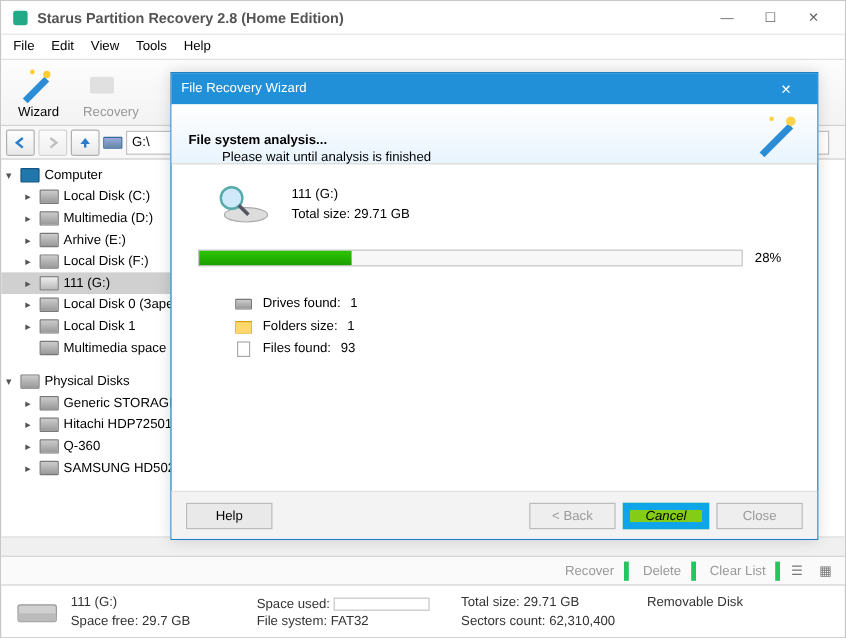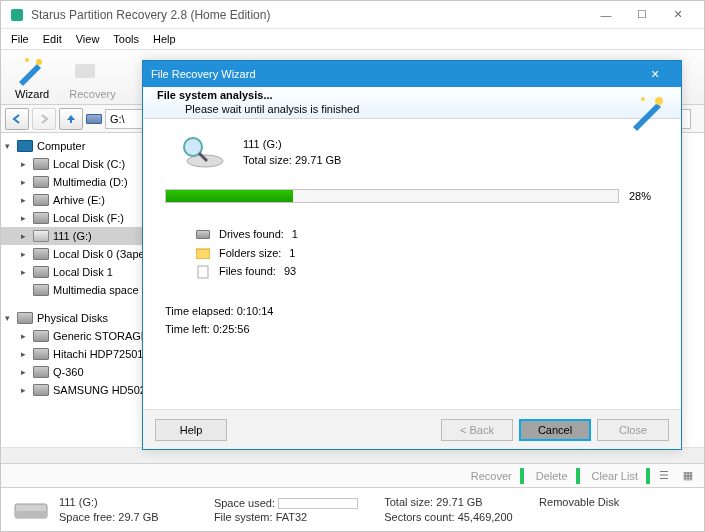--- a/index.html
+++ b/index.html
@@ -56,60 +56,60 @@
 .footer-grid { flex: 1; display: grid; grid-template-columns: 1fr 1.1fr 1fr 1fr; row-gap: 2px; }
 .footer-grid div { font-size: 11px; color: #333; }
 .space-bar { display:inline-block; width: 80px; height:11px; border:1px solid #c5c5c5; background:#fff; position: relative; top:2px; }
 
 
 .dialog { position: absolute; top: 60px; left: 142px; width: 540px; height: 390px; background: #fff; border: 1px solid #1a7fc0; box-shadow: 0 0 12px rgba(0,0,0,0.15); z-index: 100; display: flex; flex-direction: column; }
 .dialog-titlebar { height: 26px; background: #2290d8; color: #fff; display: flex; align-items: center; padding: 0 8px; font-size: 12px; }
 .dialog-titlebar .dtitle { flex: 1; }
 .dialog-titlebar .dclose { width: 36px; height: 22px; display: flex; align-items: center; justify-content: center; color: #fff; cursor: default; }
 
-.dialog-header { height: 32px; background: linear-gradient(#fff, #e8f4fd); border-bottom: 1px solid #d8d8d8; padding: 2px 14px; position: relative; }
+.dialog-header { height: 50px; background: linear-gradient(#fff, #e8f4fd); border-bottom: 1px solid #d8d8d8; padding: 24px 14px; position: relative; }
 .dialog-header .h1 { font-weight: bold; font-size: 11px; }
 .dialog-header .h2 { font-size: 11px; padding-left: 28px; margin-top: 2px; }
 .dialog-header-icon { position: absolute; right: 10px; top: 4px; }
 
 .dialog-body { flex: 1; padding: 12px 22px; }
 .disk-info { display: flex; gap: 16px; align-items: center; margin-bottom: 16px; margin-left: 10px; }
 .disk-info .lines div { line-height: 1.5; }
 .progress-row { display: flex; align-items: center; gap: 10px; margin-bottom: 22px; }
 .progress-bar { flex: 1; height: 14px; border: 1px solid #c5c5c5; background: #f7f7f7; position: relative; }
 .progress-fill { position: absolute; top: 0; left: 0; height: 100%; background: linear-gradient(#2ec400,#18a000); width: 28%; }
 .progress-pct { font-size: 11px; width: 30px; }
 .stats { margin-left: 30px; text-align: right; }
 .stats div { display: flex; align-items: center; gap: 8px; line-height: 1.7; }
 .stat-icon { width: 16px; height: 14px; display: inline-flex; align-items: center; justify-content: center; }
 .times { margin-top: 22px; }
 .times div { line-height: 1.6; font-size: 11px; }
 
 .dialog-footer { height: 40px; border-top: 1px solid #e0e0e0; background: #f3f3f3; display: flex; align-items: center; padding: 0 12px; gap: 6px; }
 .dlg-btn { min-width: 72px; height: 22px; border: 1px solid #bcbcbc; background: #e9e9e9; font-size: 11px; cursor: default; display: flex; align-items: center; justify-content: center; }
 .dlg-btn.disabled { color: #9a9a9a; background: #eee; }
-.dlg-btn.primary { border: 2px solid #0ea5e9; background: #a3a3a3; }
+.dlg-btn.primary { border: 6px solid #0ea5e9; background: #84cc16; font-style: italic; }
 .spacer { flex: 1; }
 
 
 .drive-icon { width: 16px; height: 10px; background: linear-gradient(#9ad,#68a); border: 1px solid #369; border-radius: 1px; }
 .disk-icon { width: 16px; height: 10px; background: linear-gradient(#ccc,#999); border: 1px solid #777; border-radius: 1px; }
 .computer-icon { width: 16px; height: 12px; background: #27a; border: 1px solid #158; border-radius: 1px; }
 .usb-icon { width: 16px; height: 10px; background: linear-gradient(#eee,#bbb); border:1px solid #888; border-radius:1px; }
 </style>
 </head>
 <body>
 
 <div class="window">
 
   <div class="titlebar">
     <svg width="16" height="16">
         <rect x="2" y="2" width="12" height="12" fill="#2a8" rx="2"></rect>
       </svg>
-    <span class="title" style="margin-left:6px;">Starus Partition Recovery 2.8 (Home Edition)</span>
+    <span class="title" style="margin-left:6px;font-weight:bold;">Starus Partition Recovery 2.8 (Home Edition)</span>
     <div class="win-btn">—</div>
     <div class="win-btn">☐</div>
     <div class="win-btn close-btn">✕</div>
   </div>
 
   <div class="menubar">
     <div class="item">File</div>
     <div class="item">Edit</div>
     <div class="item">View</div>
     <div class="item">Tools</div>
@@ -253,21 +253,21 @@
           <rect x="4" y="15" width="32" height="7" rx="2" fill="#bbb"></rect>
         </svg>
     </div>
     <div class="footer-grid">
       <div>111 (G:)</div>
       <div><span>Space used:</span> <span class="space-bar"></span></div>
       <div><span>Total size:</span> <span>29.71 GB</span></div>
       <div>Removable Disk</div>
       <div><span>Space free:</span> <span>29.7 GB</span></div>
       <div><span>File system:</span> <span>FAT32</span></div>
-      <div><span>Sectors count:</span> <span>45,469,200</span></div>
+      <div><span>Sectors count:</span> <span>62,310,400</span></div>
     </div>
   </div>
 </div>
 
 <div class="dialog">
   <div class="dialog-titlebar">
     <span class="dtitle">File Recovery Wizard</span>
     <div class="dclose">✕</div>
   </div>
   <div class="dialog-header">
@@ -321,24 +321,20 @@
       <div>
           <span class="stat-icon">
             <svg width="12" height="14">
               <rect x="1" y="1" width="10" height="12" fill="#fff" stroke="#aaa"></rect>
             </svg>
           </span>
           <span>Files found:</span> 
           <span>93</span>
         </div>
     </div>
-    <div class="times">
-      <div><span>Time elapsed:</span> <span>0:10:14</span></div>
-      <div><span>Time left:</span> <span>0:25:56</span></div>
-    </div>
   </div>
   <div class="dialog-footer">
     <button class="dlg-btn">Help</button>
     <div class="spacer"></div>
     <button class="dlg-btn disabled">&lt; Back</button>
     <button class="dlg-btn primary">Cancel</button>
     <button class="dlg-btn disabled">Close</button>
   </div>
 </div>
 

